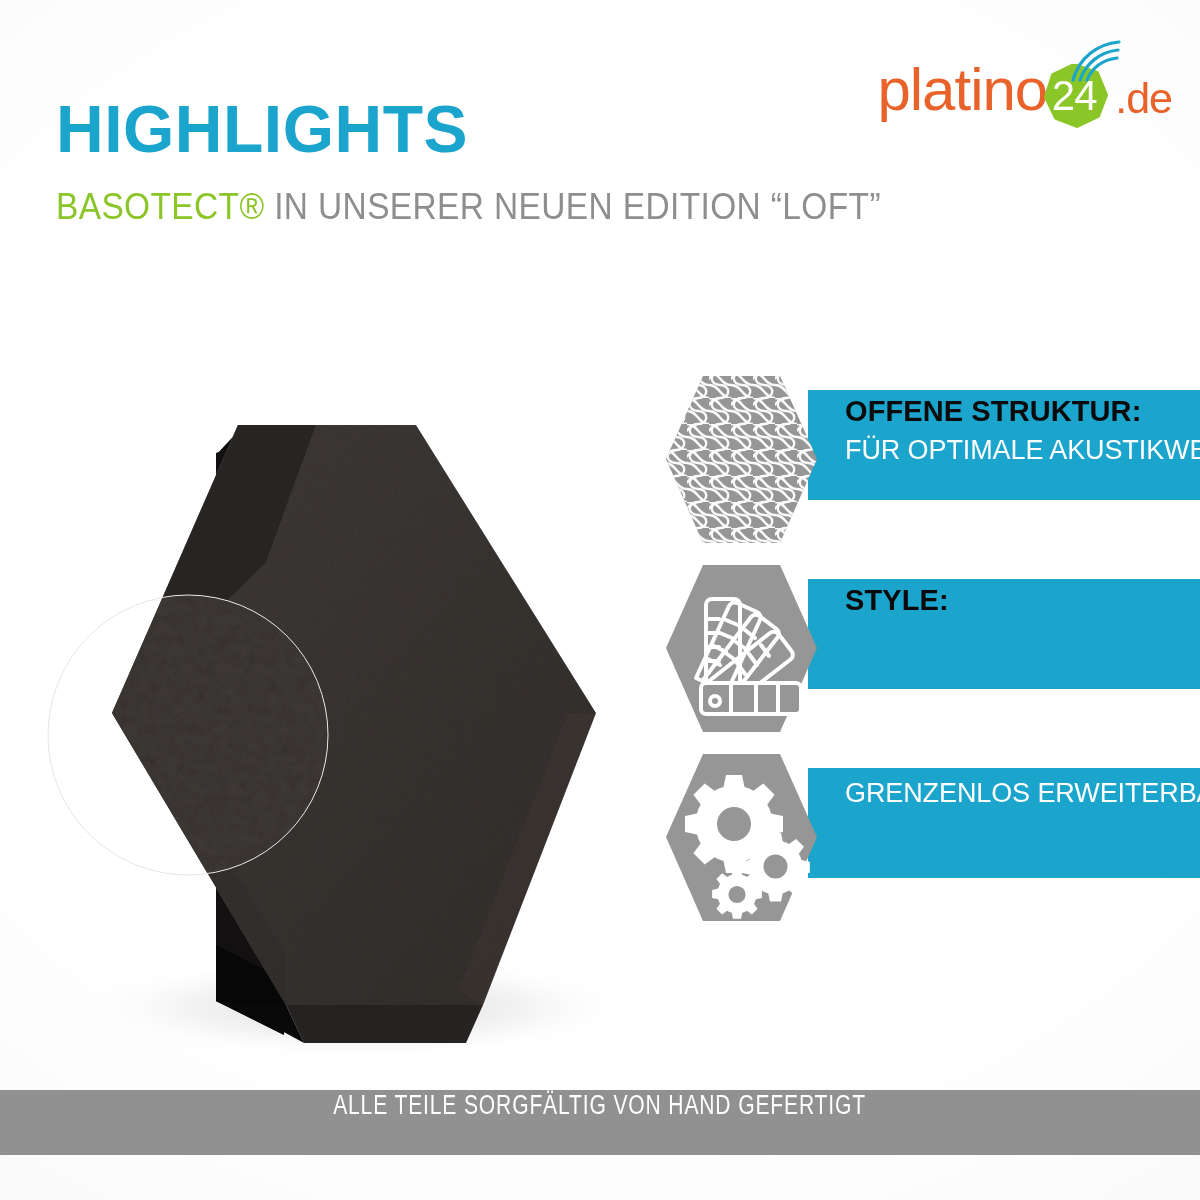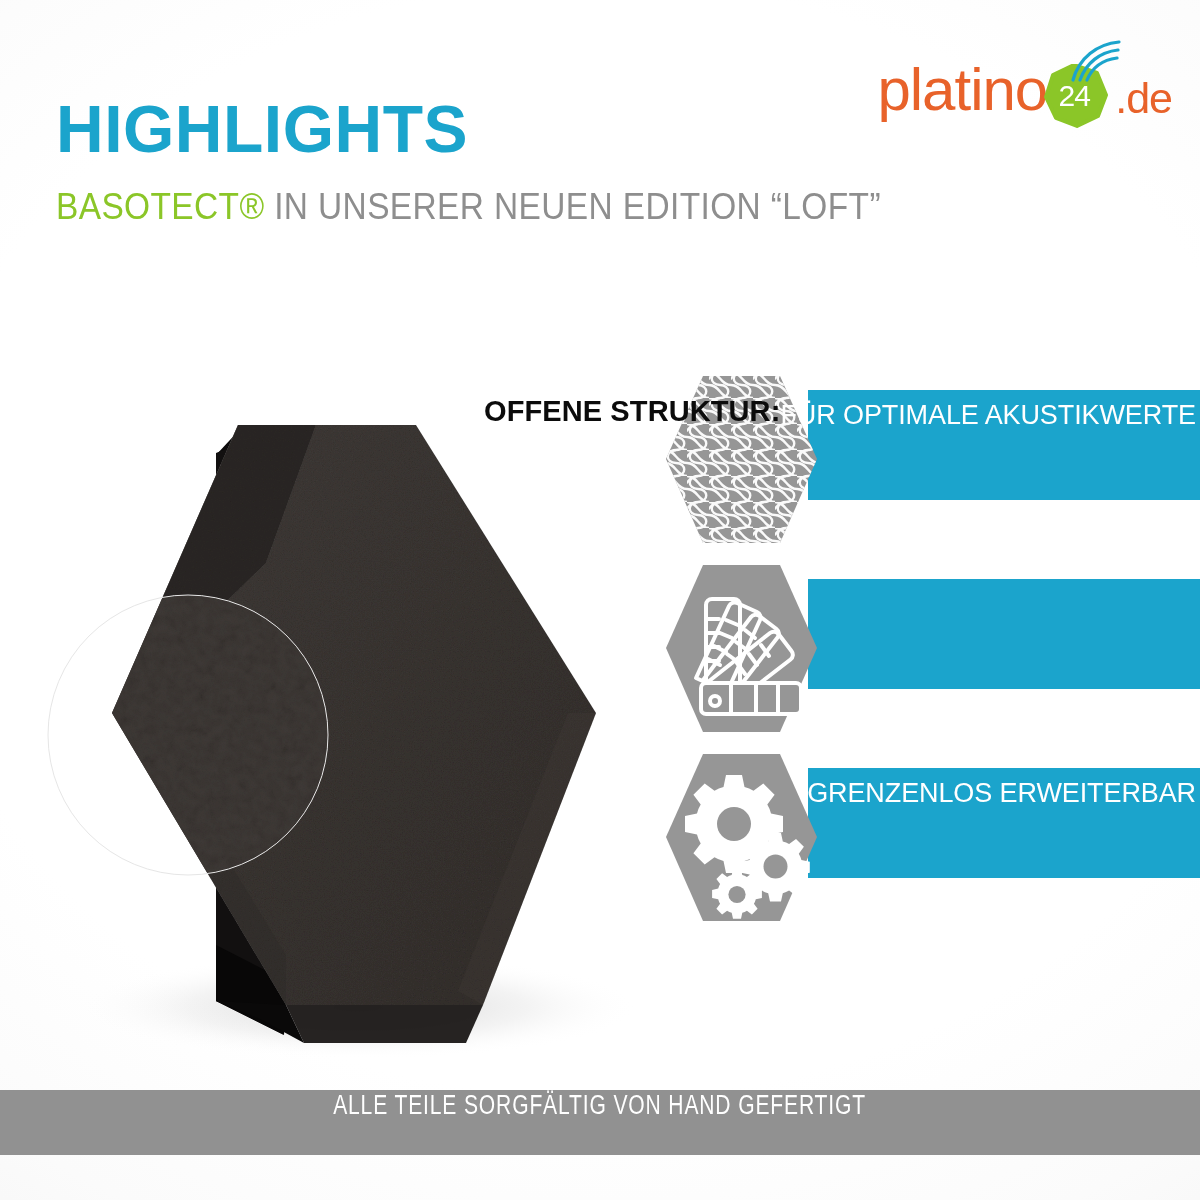--- a/index.html
+++ b/index.html
@@ -84,21 +84,21 @@
   .logo-badge .num {
     position: absolute;
     left: 0;
     top: 14px;
     width: 66px;
     height: 64px;
     display: flex;
     align-items: center;
     justify-content: center;
     color: #ffffff;
-    font-size: 30px;
+    font-size: 42px;
     font-weight: 400;
     letter-spacing: -1px;
   }
   .logo-badge .waves {
     position: absolute;
     left: 28px;
     top: -14px;
     width: 58px;
     height: 46px;
   }
@@ -142,22 +142,22 @@
     width: 153px;
     height: 175px;
   }
   .feature-text {
     position: absolute;
     left: 180px;
     top: 22px;
     right: 4px;
     height: 104px;
     display: flex;
-    flex-direction: row;
-    justify-content: flex-end;
+    flex-direction: column;
+    justify-content: flex-start;
   }
   .feature-title {
     color: #0b0b0b;
     font-size: 29px;
     font-weight: bold;
     letter-spacing: 0.1px;
     line-height: 1.22;
     white-space: nowrap;
   }
   .feature-sub {
@@ -353,20 +353,21 @@
 
         <path d="M105 72 a6 6 0 0 1 8.5 1 l13 17 a6 6 0 0 1 -1 8.5 l-62 48 l-20 -26 z"></path>
         <path d="M96 84 l8 11 M84 93 l8 11 M72 102 l8 11"></path>
 
         <path d="M41 122 h90 a5 5 0 0 1 5 5 v21 a5 5 0 0 1 -5 5 h-90 a5 5 0 0 1 -5 -5 v-21 a5 5 0 0 1 5 -5 z" fill="#969696"></path>
         <path d="M66 122 v31 M91 122 v31 M113 122 v31"></path>
         <circle cx="50" cy="140" r="5"></circle>
       </g>
     </svg>
     <div class="feature-text">
+      <div class="feature-title">STYLE:</div>
     </div>
   </div>
 
   <div class="feature" id="feature-2">
     <div class="feature-bar"></div>
     <svg class="feature-hex" viewBox="0 0 153 175">
       <polygon points="38,4 115,4 152,87 115,171 38,171 1,87" fill="#969696"></polygon>
       <g fill="#ffffff">
 
         <path d="M61 25 h16 l2.5 12 a31 31 0 0 1 9 3.7 l9.8 -7.3 l11.3 11.3 l-7.3 9.8 a31 31 0 0 1 3.7 9 l12 2.5 v16 l-12 2.5 a31 31 0 0 1 -3.7 9 l7.3 9.8 l-11.3 11.3 l-9.8 -7.3 a31 31 0 0 1 -9 3.7 l-2.5 12 h-16 l-2.5 -12 a31 31 0 0 1 -9 -3.7 l-9.8 7.3 l-11.3 -11.3 l7.3 -9.8 a31 31 0 0 1 -3.7 -9 l-12 -2.5 v-16 l12 -2.5 a31 31 0 0 1 3.7 -9 l-7.3 -9.8 l11.3 -11.3 l9.8 7.3 a31 31 0 0 1 9 -3.7 z"></path>

